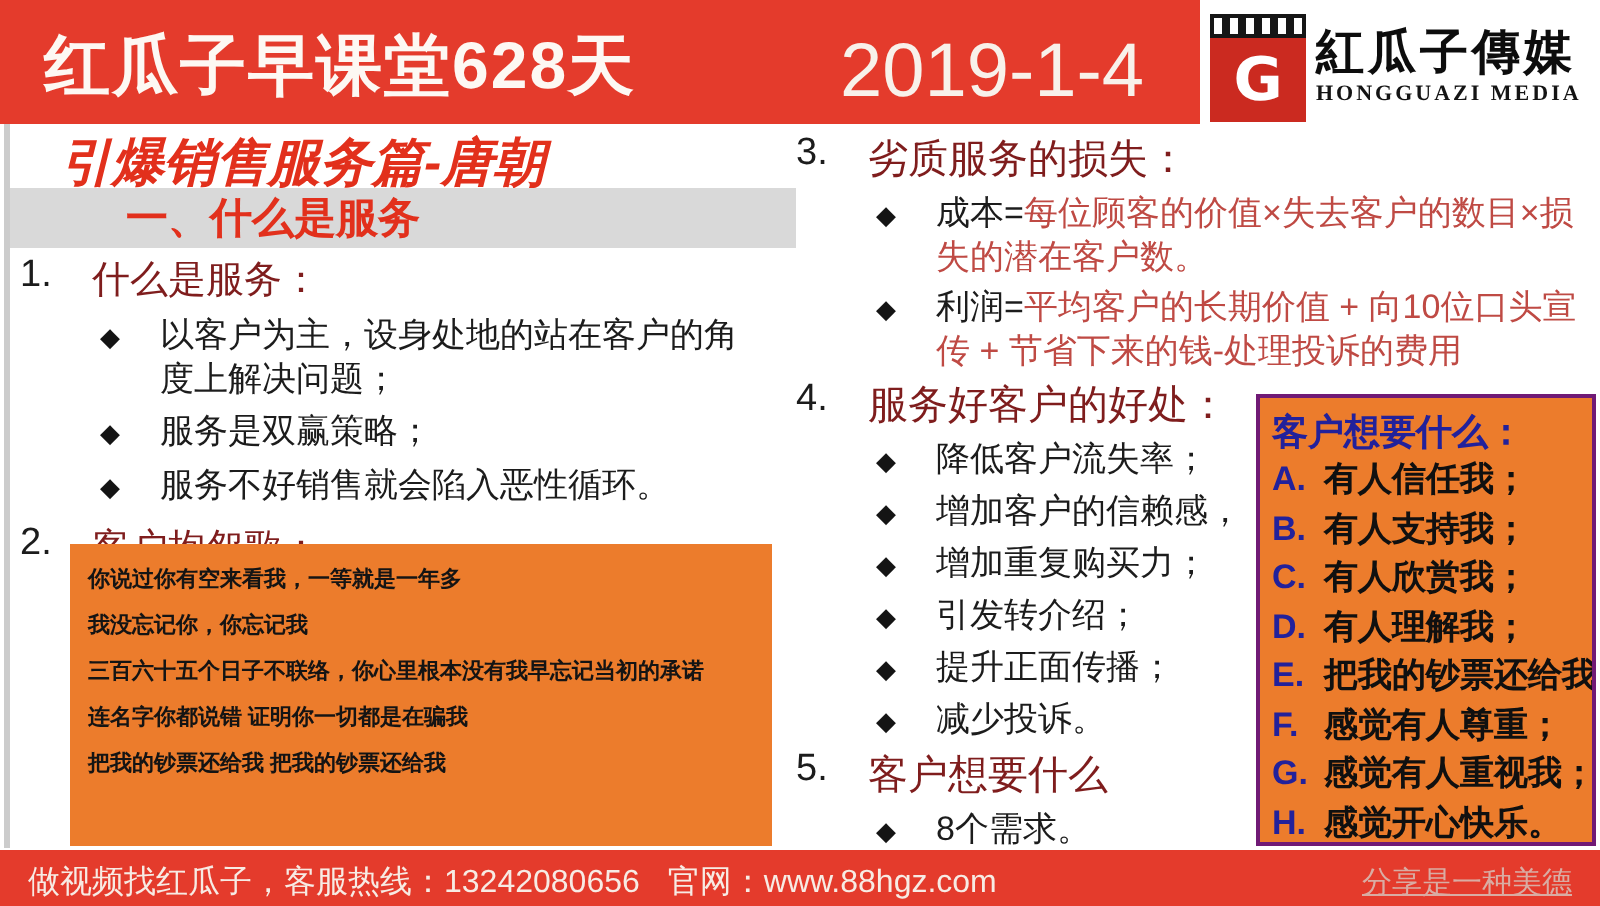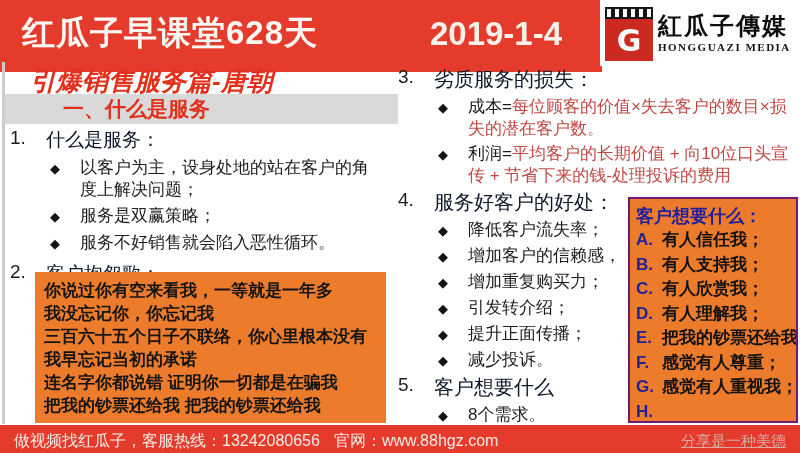--- a/index.html
+++ b/index.html
@@ -2,51 +2,51 @@
 <html><head>
 <meta charset="utf-8">
 <style>
   html,body{margin:0;padding:0;background:#888;}
   .slide{
     position:relative;width:800px;height:453px;background:#ffffff;
     font-family:"Liberation Sans","DejaVu Sans",sans-serif;
     overflow:hidden;margin:0 auto;
   }
   
-  .top-banner{position:absolute;left:0;top:0;width:602px;height:72px;background:#e43b2c;}
+  .top-banner{position:absolute;left:0;top:0;width:602px;height:62px;background:#e43b2c;}
   .slide-title{position:absolute;left:22px;top:11px;font-size:33px;font-weight:bold;color:#fdf8f3;letter-spacing:1px;white-space:nowrap;}
-  .slide-date{position:absolute;left:398px;top:15px;width:196px;text-align:center;font-size:33px;font-weight:bold;color:#f8f1ea;}
+  .slide-date{position:absolute;left:398px;top:15px;width:196px;text-align:center;font-size:38px;font-weight:normal;color:#f8f1ea;}
   
   .logo{position:absolute;left:600px;top:0;width:200px;height:66px;background:#ffffff;display:flex;align-items:center;box-sizing:border-box;padding-left:5px;}
   .logo-mark{width:48px;flex:0 0 48px;margin-top:2px;}
   .film-strip{height:12px;border:2px solid #161616;box-sizing:border-box;background-image:repeating-linear-gradient(90deg,#ffffff 0 4px,#161616 4px 8px);}
   .g-box{height:42px;background:#cb2a20;color:#ffffff;display:flex;align-items:center;justify-content:center;font-size:30px;font-weight:bold;font-family:"DejaVu Sans",sans-serif;}
   .logo-text{margin-left:5px;line-height:1;}
   .logo-cn{font-family:"DejaVu Serif","Liberation Serif",serif;font-weight:bold;font-size:24px;color:#0d0d0d;letter-spacing:2px;white-space:nowrap;}
   .logo-en{font-family:"Liberation Serif","DejaVu Serif",serif;font-weight:bold;font-size:11px;color:#141414;letter-spacing:1.5px;margin-top:4px;white-space:nowrap;}
   
   .edge-line{position:absolute;left:2px;top:62px;width:3px;height:362px;background:#cccccc;}
   .subtitle{position:absolute;left:30px;top:64px;font-size:26px;font-weight:bold;font-style:italic;color:#e2301c;white-space:nowrap;}
   .section-bar{position:absolute;left:5px;top:94px;width:393px;height:30px;background:#d9d9d9;display:flex;align-items:center;box-sizing:border-box;padding-left:10px;}
   .section-title{font-size:21px;font-weight:bold;color:#e2301c;white-space:nowrap;margin-left:48px;}
   
   .num-row{display:flex;align-items:flex-start;}
   .num{flex:0 0 36px;font-size:19px;color:#1c1c1c;}
-  .item-title{font-size:19px;color:#0f172a;white-space:nowrap;}
+  .item-title{font-size:19px;color:#7f1d1d;white-space:nowrap;}
   .bullet-row{display:flex;align-items:flex-start;}
   .diamond{flex:0 0 30px;font-size:13px;line-height:22px;color:#141414;text-align:left;padding-top:1px;}
   .bullet-text{font-size:17px;color:#1c1c1c;line-height:22px;}
   .red-part{color:#bf4a44;}
   
   .left-col{position:absolute;left:10px;top:127px;width:382px;}
   .left-col .bullet-row{margin:4px 0 0 40px;}
   .left-col .bullet-text{width:302px;}
   .left-col .num-row.second{margin-top:6px;}
   .song-box{position:absolute;left:35px;top:272px;width:351px;height:151px;background:#ec7c2c;box-sizing:border-box;padding:7px 9px;overflow:hidden;}
-  .song-line{font-size:17px;font-weight:bold;color:#141414;line-height:23px;}
+  .song-line{font-size:11px;font-weight:bold;color:#141414;line-height:23px;}
   
   .right-col{position:absolute;left:398px;top:64px;width:402px;}
   .right-col .bullet-row{margin:3px 0 0 40px;}
   .right-col .bullet-text{width:330px;}
   .right-col .num-row{margin-top:2px;}
   .right-col .item-title{font-size:20px;}
   .r4 .bullet-text,.r5 .bullet-text{line-height:21px;}
   
   .wants-box{position:absolute;left:628px;top:197px;width:170px;height:226px;background:#ec7c2c;border:2px solid #701a75;box-sizing:border-box;padding:5px 6px;overflow:hidden;}
   .wants-title{font-size:18px;font-weight:bold;color:#22219b;line-height:24px;white-space:nowrap;}
@@ -196,20 +196,21 @@
     <div class="wants-row">
       <span class="wants-letter">F.</span>
       <span class="wants-text">感觉有人尊重；</span>
     </div>
     <div class="wants-row">
       <span class="wants-letter">G.</span>
       <span class="wants-text">感觉有人重视我；</span>
     </div>
     <div class="wants-row">
       <span class="wants-letter">H.</span>
+      <span class="wants-text">感觉开心快乐。</span>
     </div>
   </div>
 
   <div class="footer">
     <span class="footer-contact"><span>做视频找红瓜子，客服热线：</span><span>13242080656</span><span class="sep"></span><span>官网：</span><span>www.88hgz.com</span></span>
     <span class="footer-slogan">分享是一种美德</span>
   </div>
 
 </div>
 

